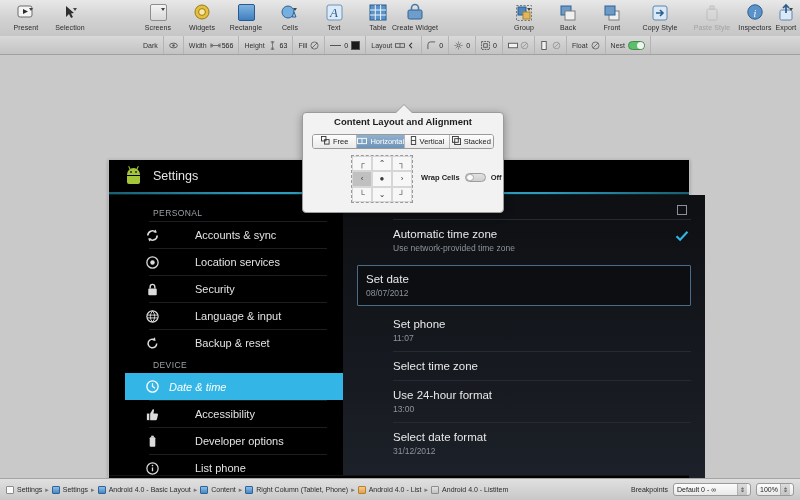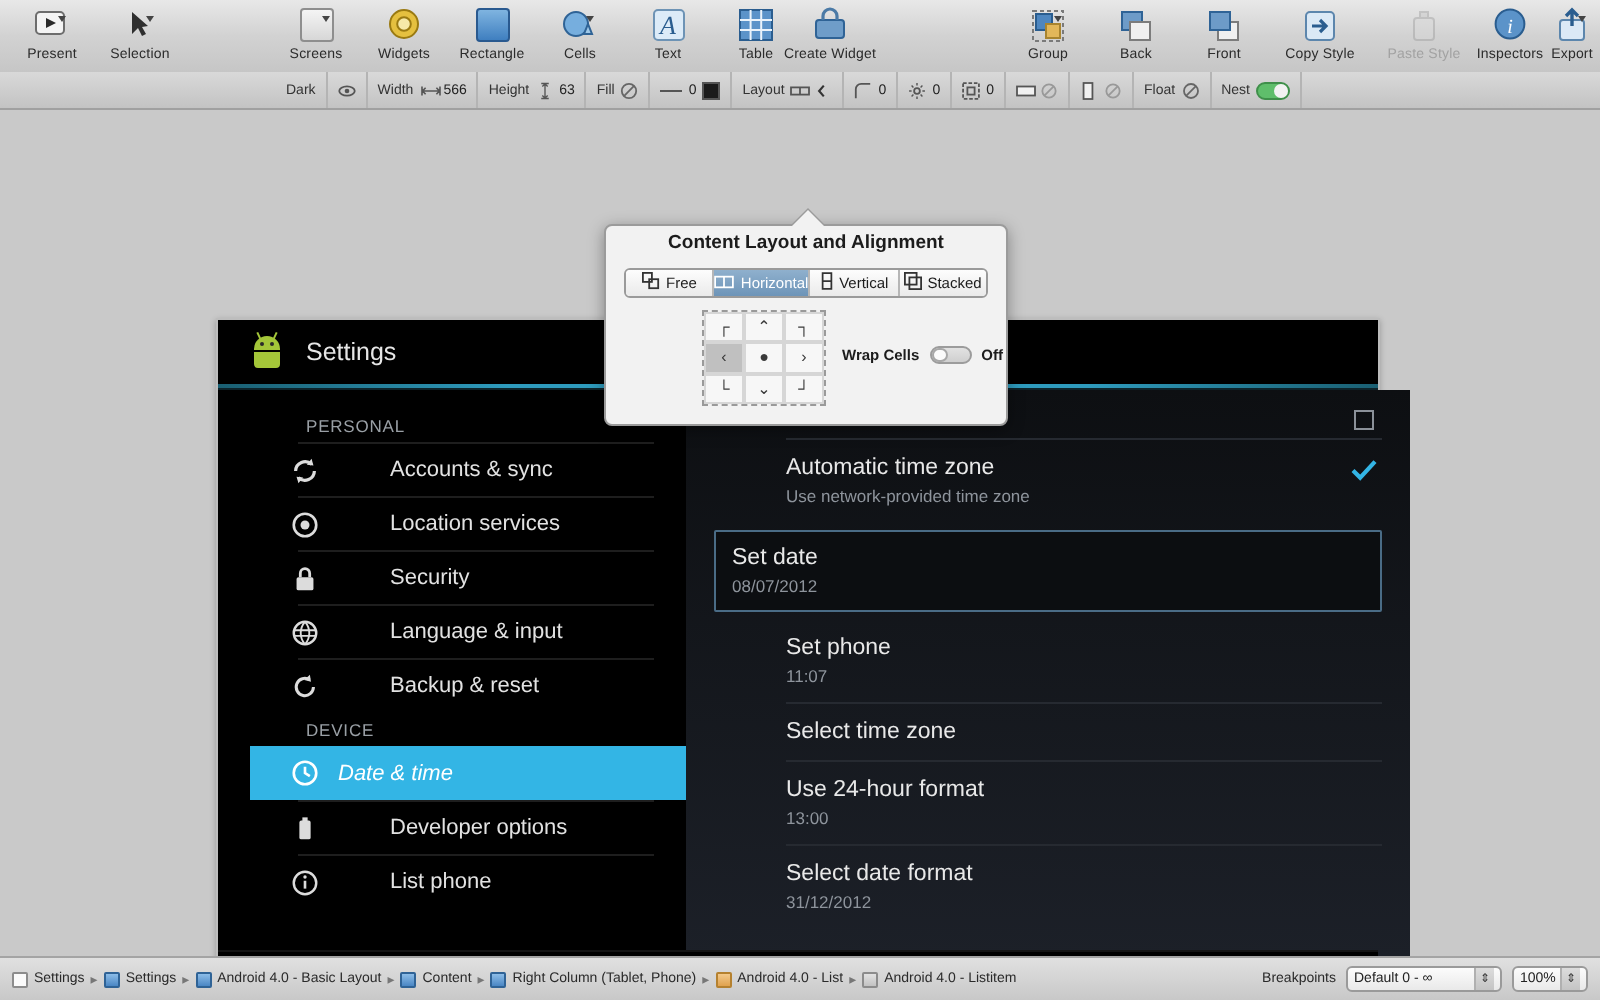--- a/index.html
+++ b/index.html
@@ -572,20 +572,29 @@
           <div class="nav sel">
             <span class="ni">
               <svg width="15" height="15" viewBox="0 0 16 16">
                   <circle cx="8" cy="8" r="6" fill="none" stroke="#ffffff" stroke-width="1.4"></circle>
                   <path d="M8 4.6V8l2.6 1.7" fill="none" stroke="#ffffff" stroke-width="1.4"></path>
                 </svg>
             </span>
             <span class="nl">Date &amp; time</span>
           </div>
 
+          <div class="nav">
+            <span class="ni">
+              <svg width="15" height="15" viewBox="0 0 16 16">
+                  <path d="M5.5 14V7l3-5c1 .2 1.3 1 1 2.2L9 7h3.6c.9 0 1.4.7 1.2 1.5l-1 4.3c-.1.7-.6 1.2-1.3 1.2z" fill="#dcdcdc"></path>
+                  <rect x="2" y="7" width="2.6" height="7" fill="#dcdcdc"></rect>
+                </svg>
+            </span>
+            <span class="nl">Accessibility</span>
+          </div>
 
           <div class="nav">
             <span class="ni">
               <svg width="15" height="15" viewBox="0 0 16 16">
                   <rect x="5" y="3.5" width="6" height="10" rx="1" fill="#dcdcdc"></rect>
                   <rect x="6.6" y="1.8" width="2.8" height="2" fill="#dcdcdc"></rect>
                 </svg>
             </span>
             <span class="nl">Developer options</span>
           </div>

